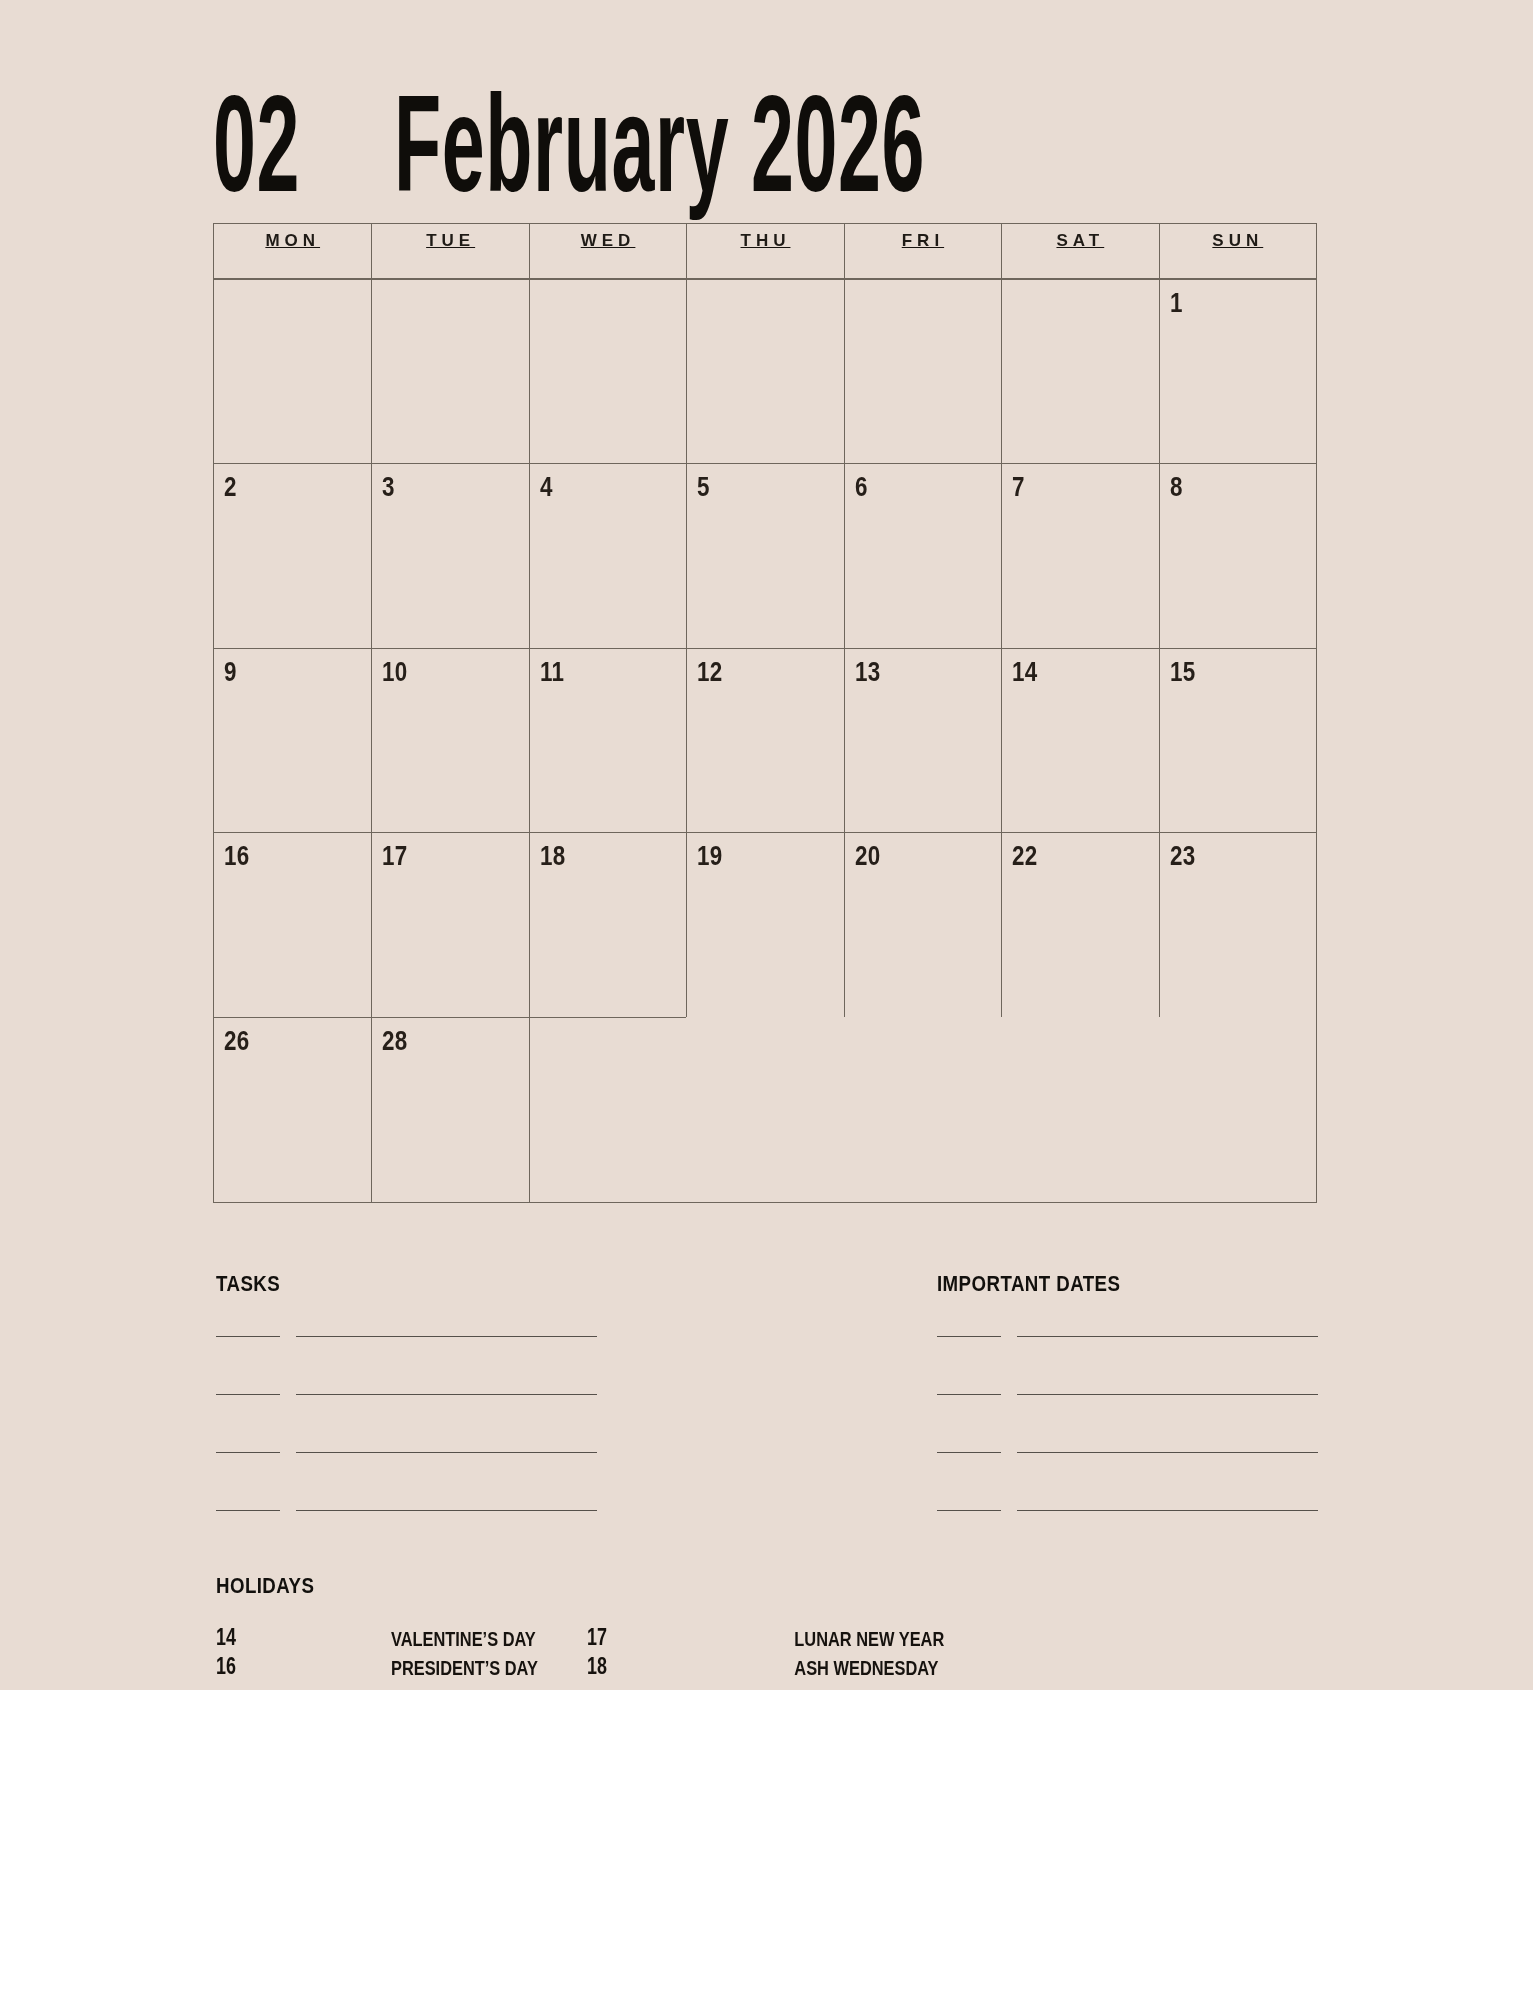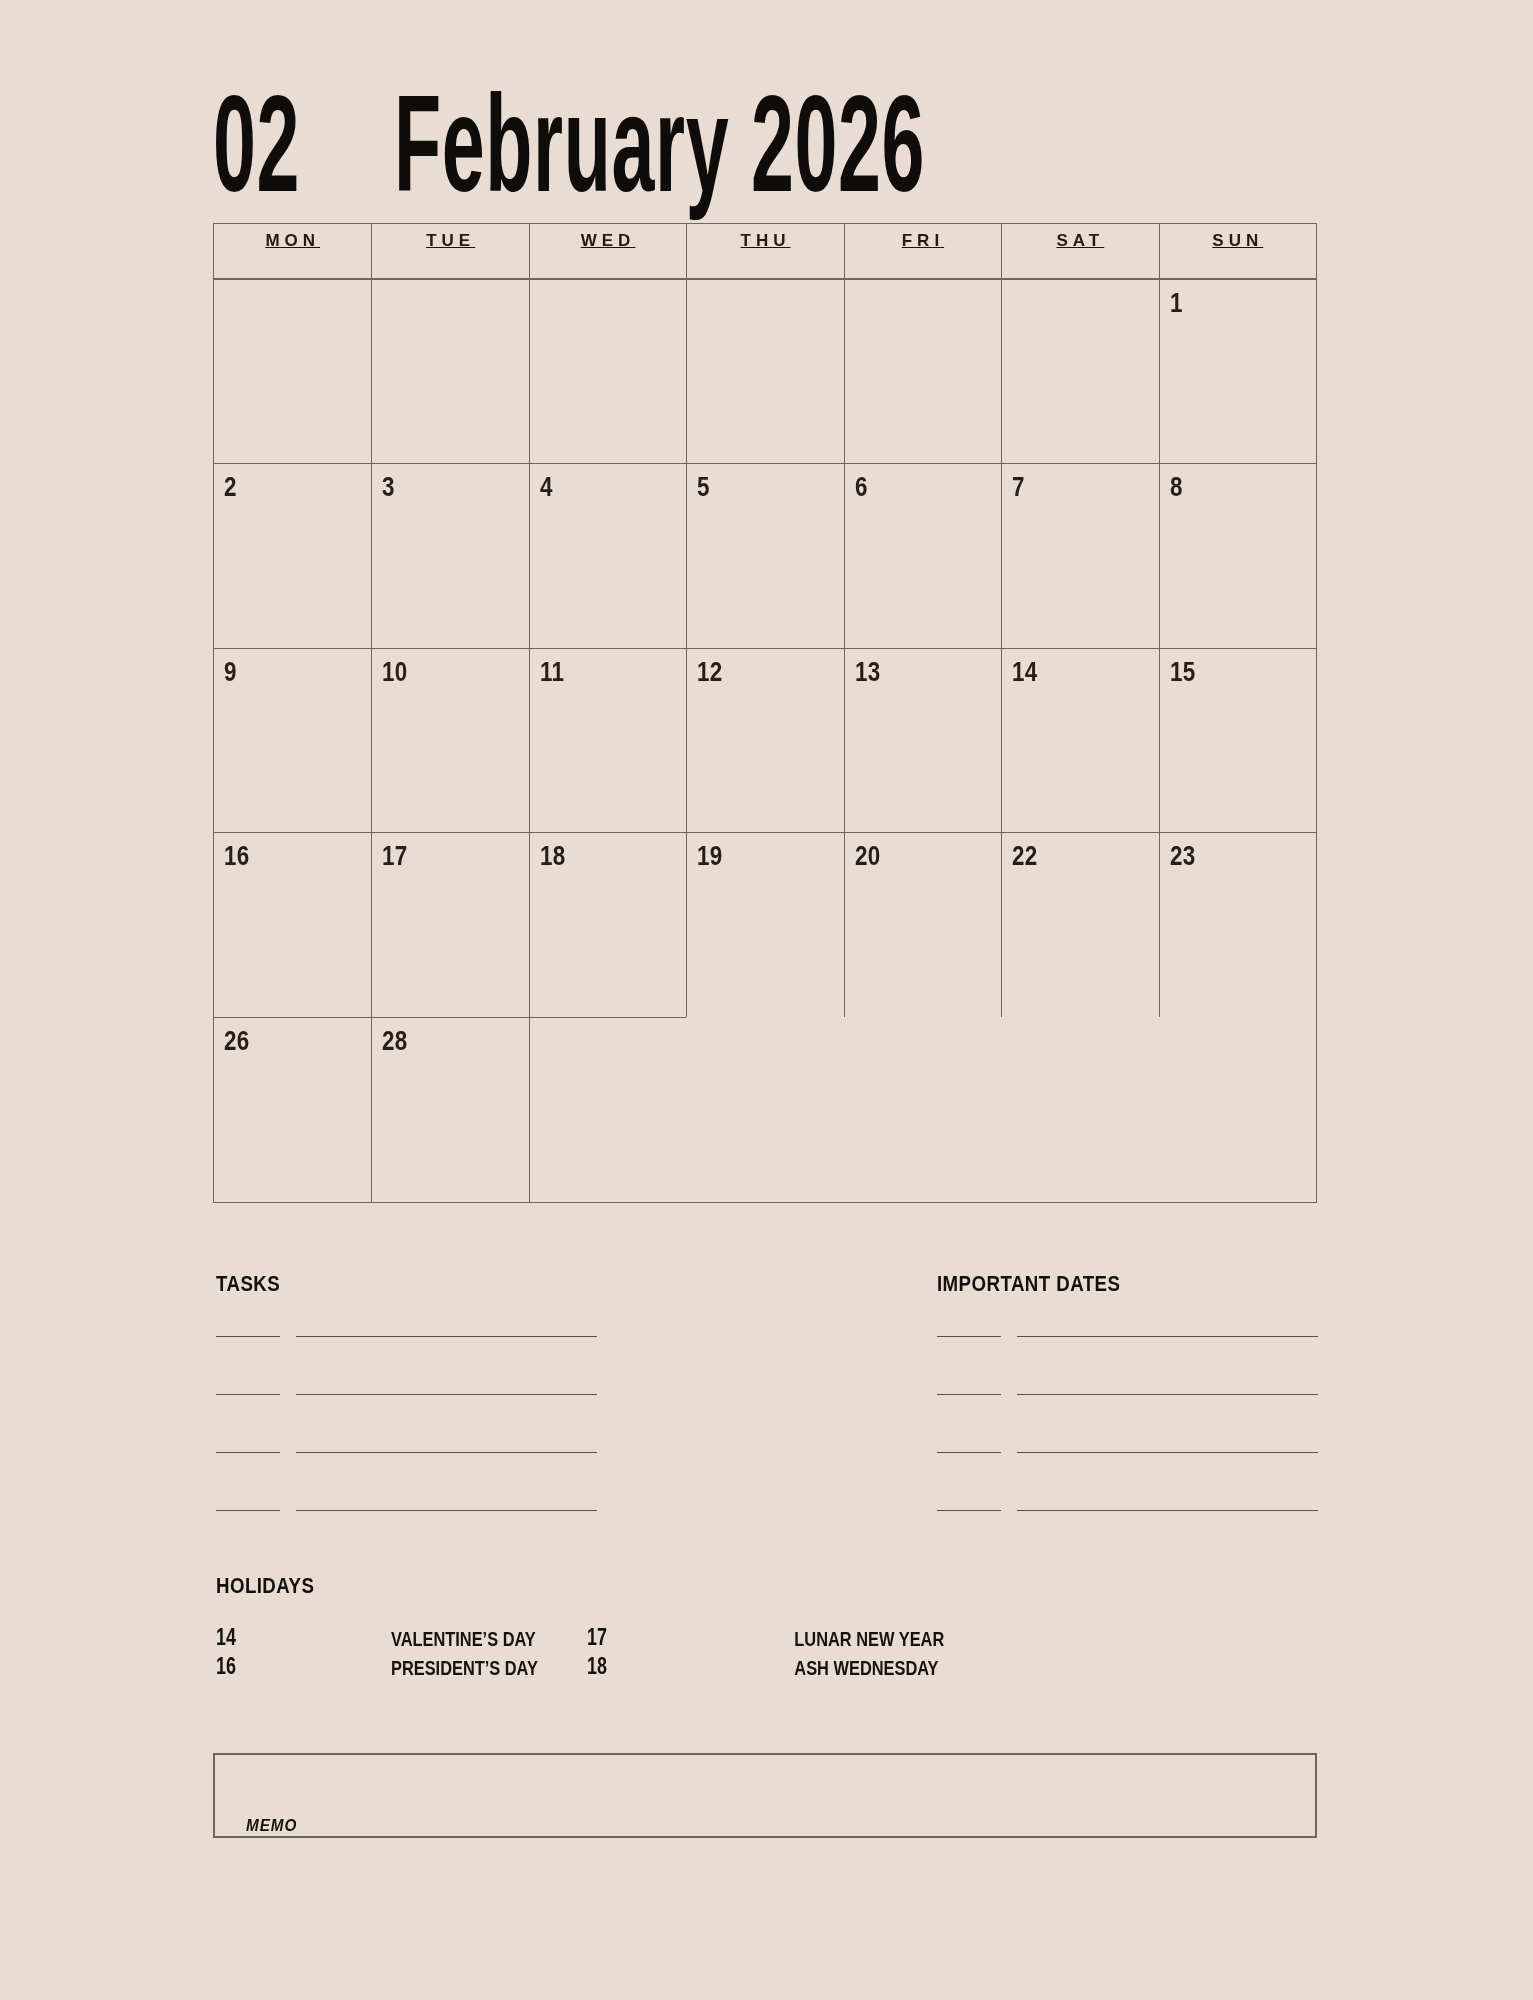--- a/index.html
+++ b/index.html
@@ -1,18 +1,18 @@
 <!DOCTYPE html>
 <html><head>
 <meta charset="utf-8">
 <style>
   html,body{margin:0;padding:0;}
   .page{
     position:relative;
-    width:1533px;height:2000px;
+    width:1533px;height:1690px;
     background:#e8dcd3;
     font-family:"Liberation Sans",sans-serif;
     color:#16120e;
     overflow:hidden;
   }
   
   .title{position:absolute;left:213px;top:74px;height:160px;width:1104px;}
   .title span{
     position:absolute;top:0;
     font-size:138px;font-weight:700;line-height:1;

